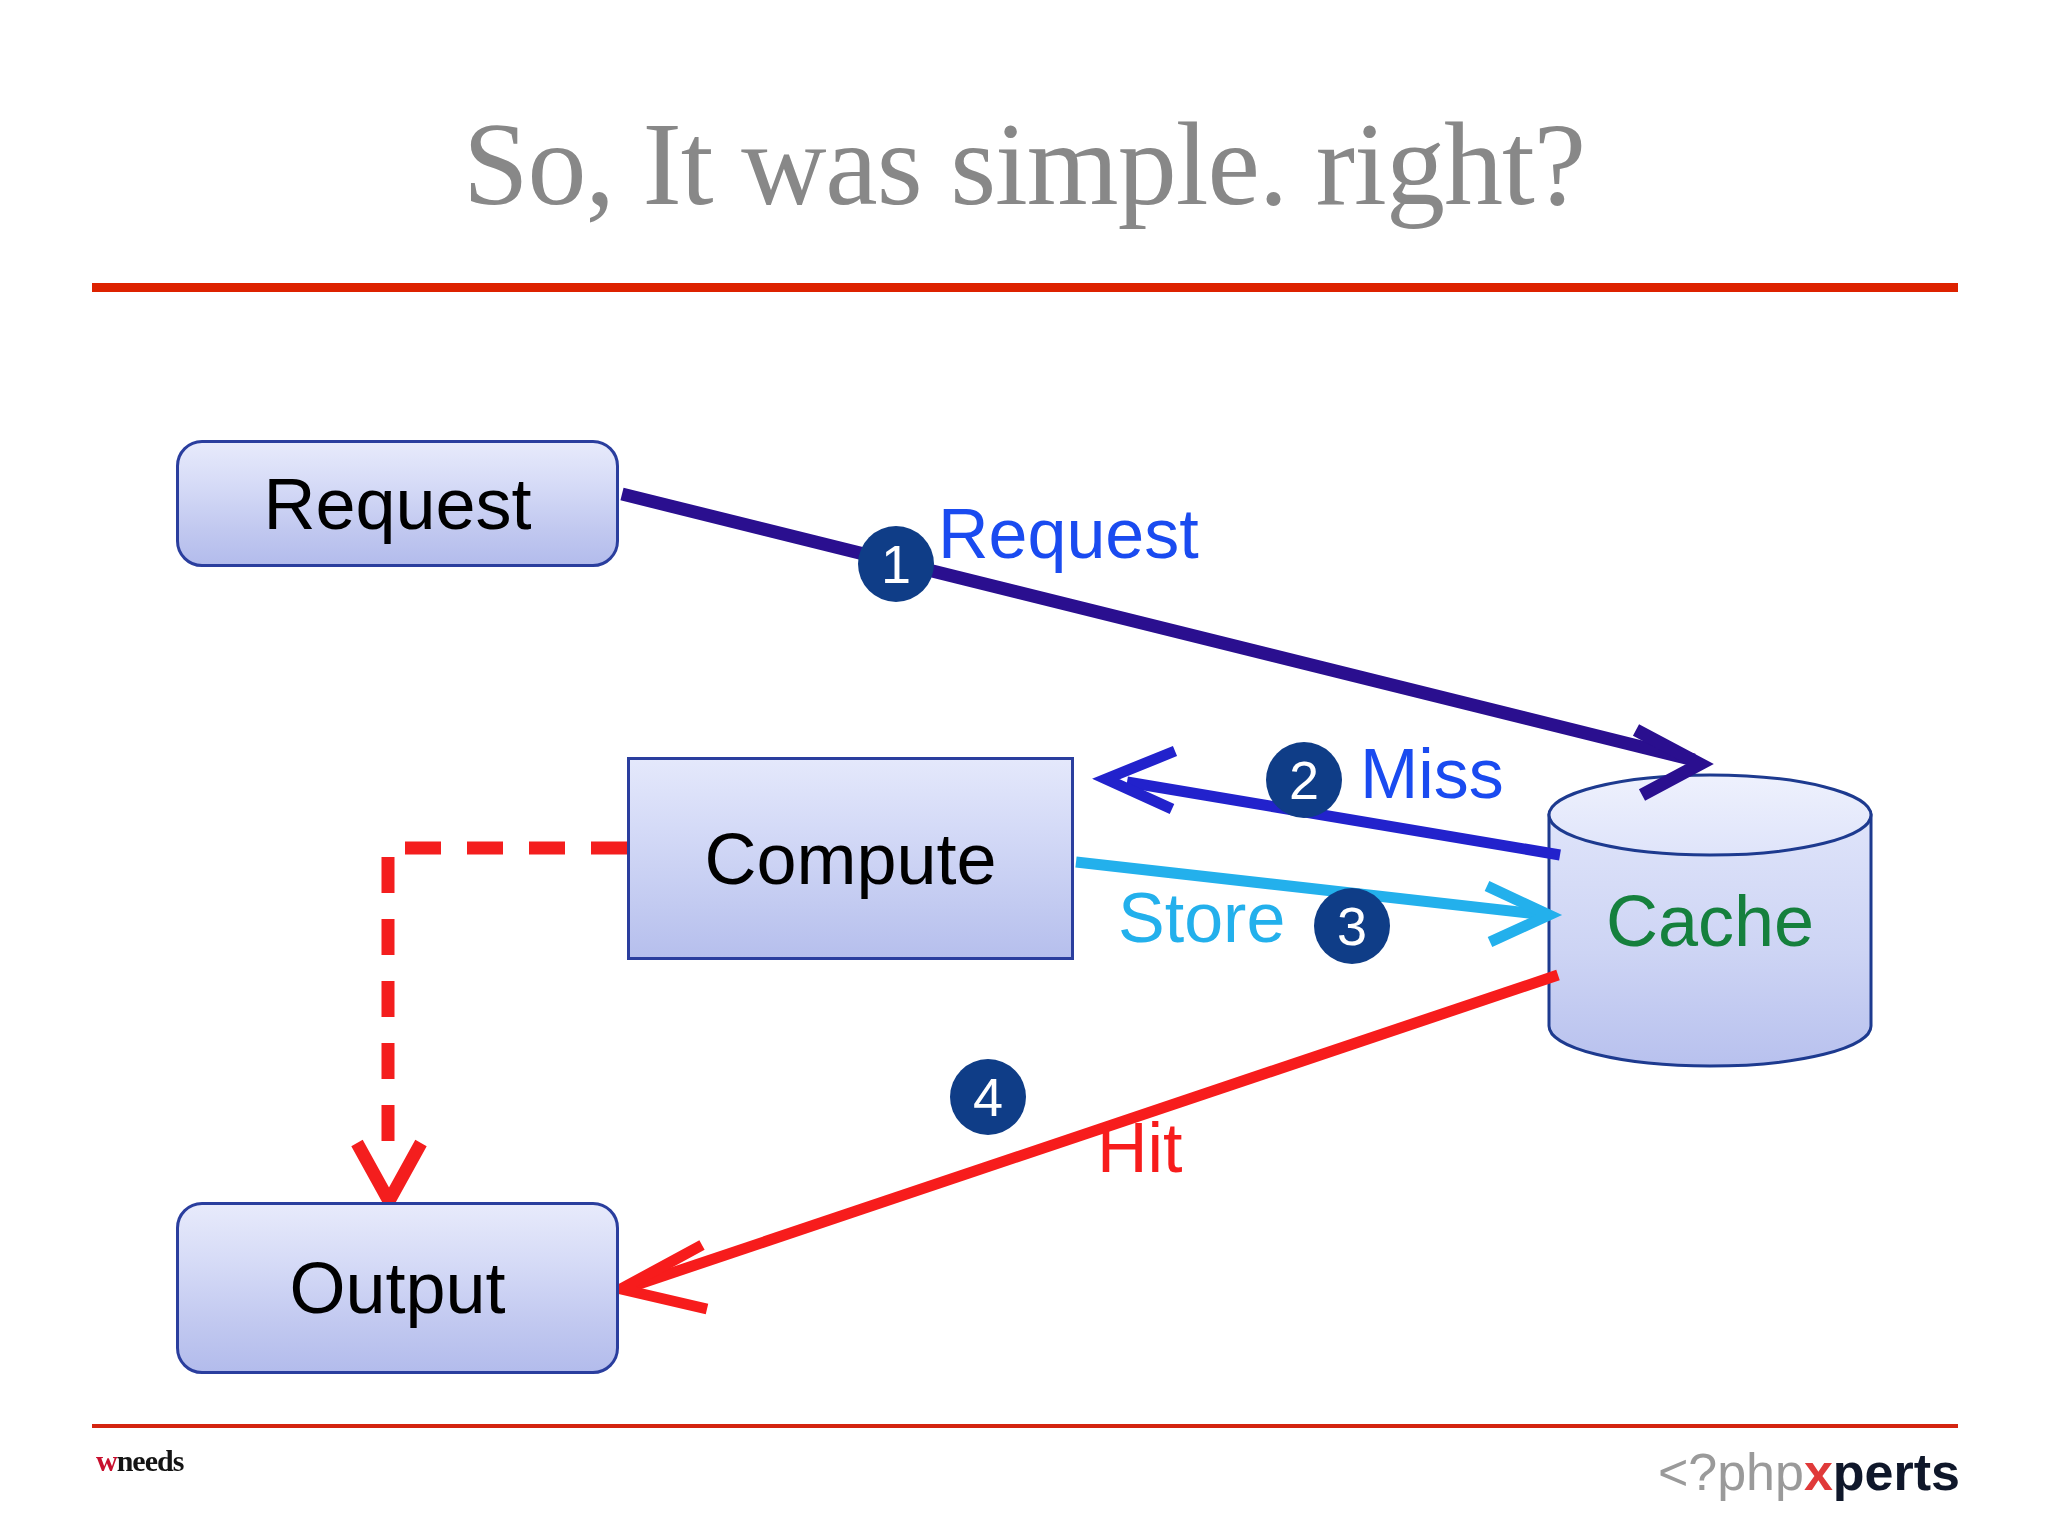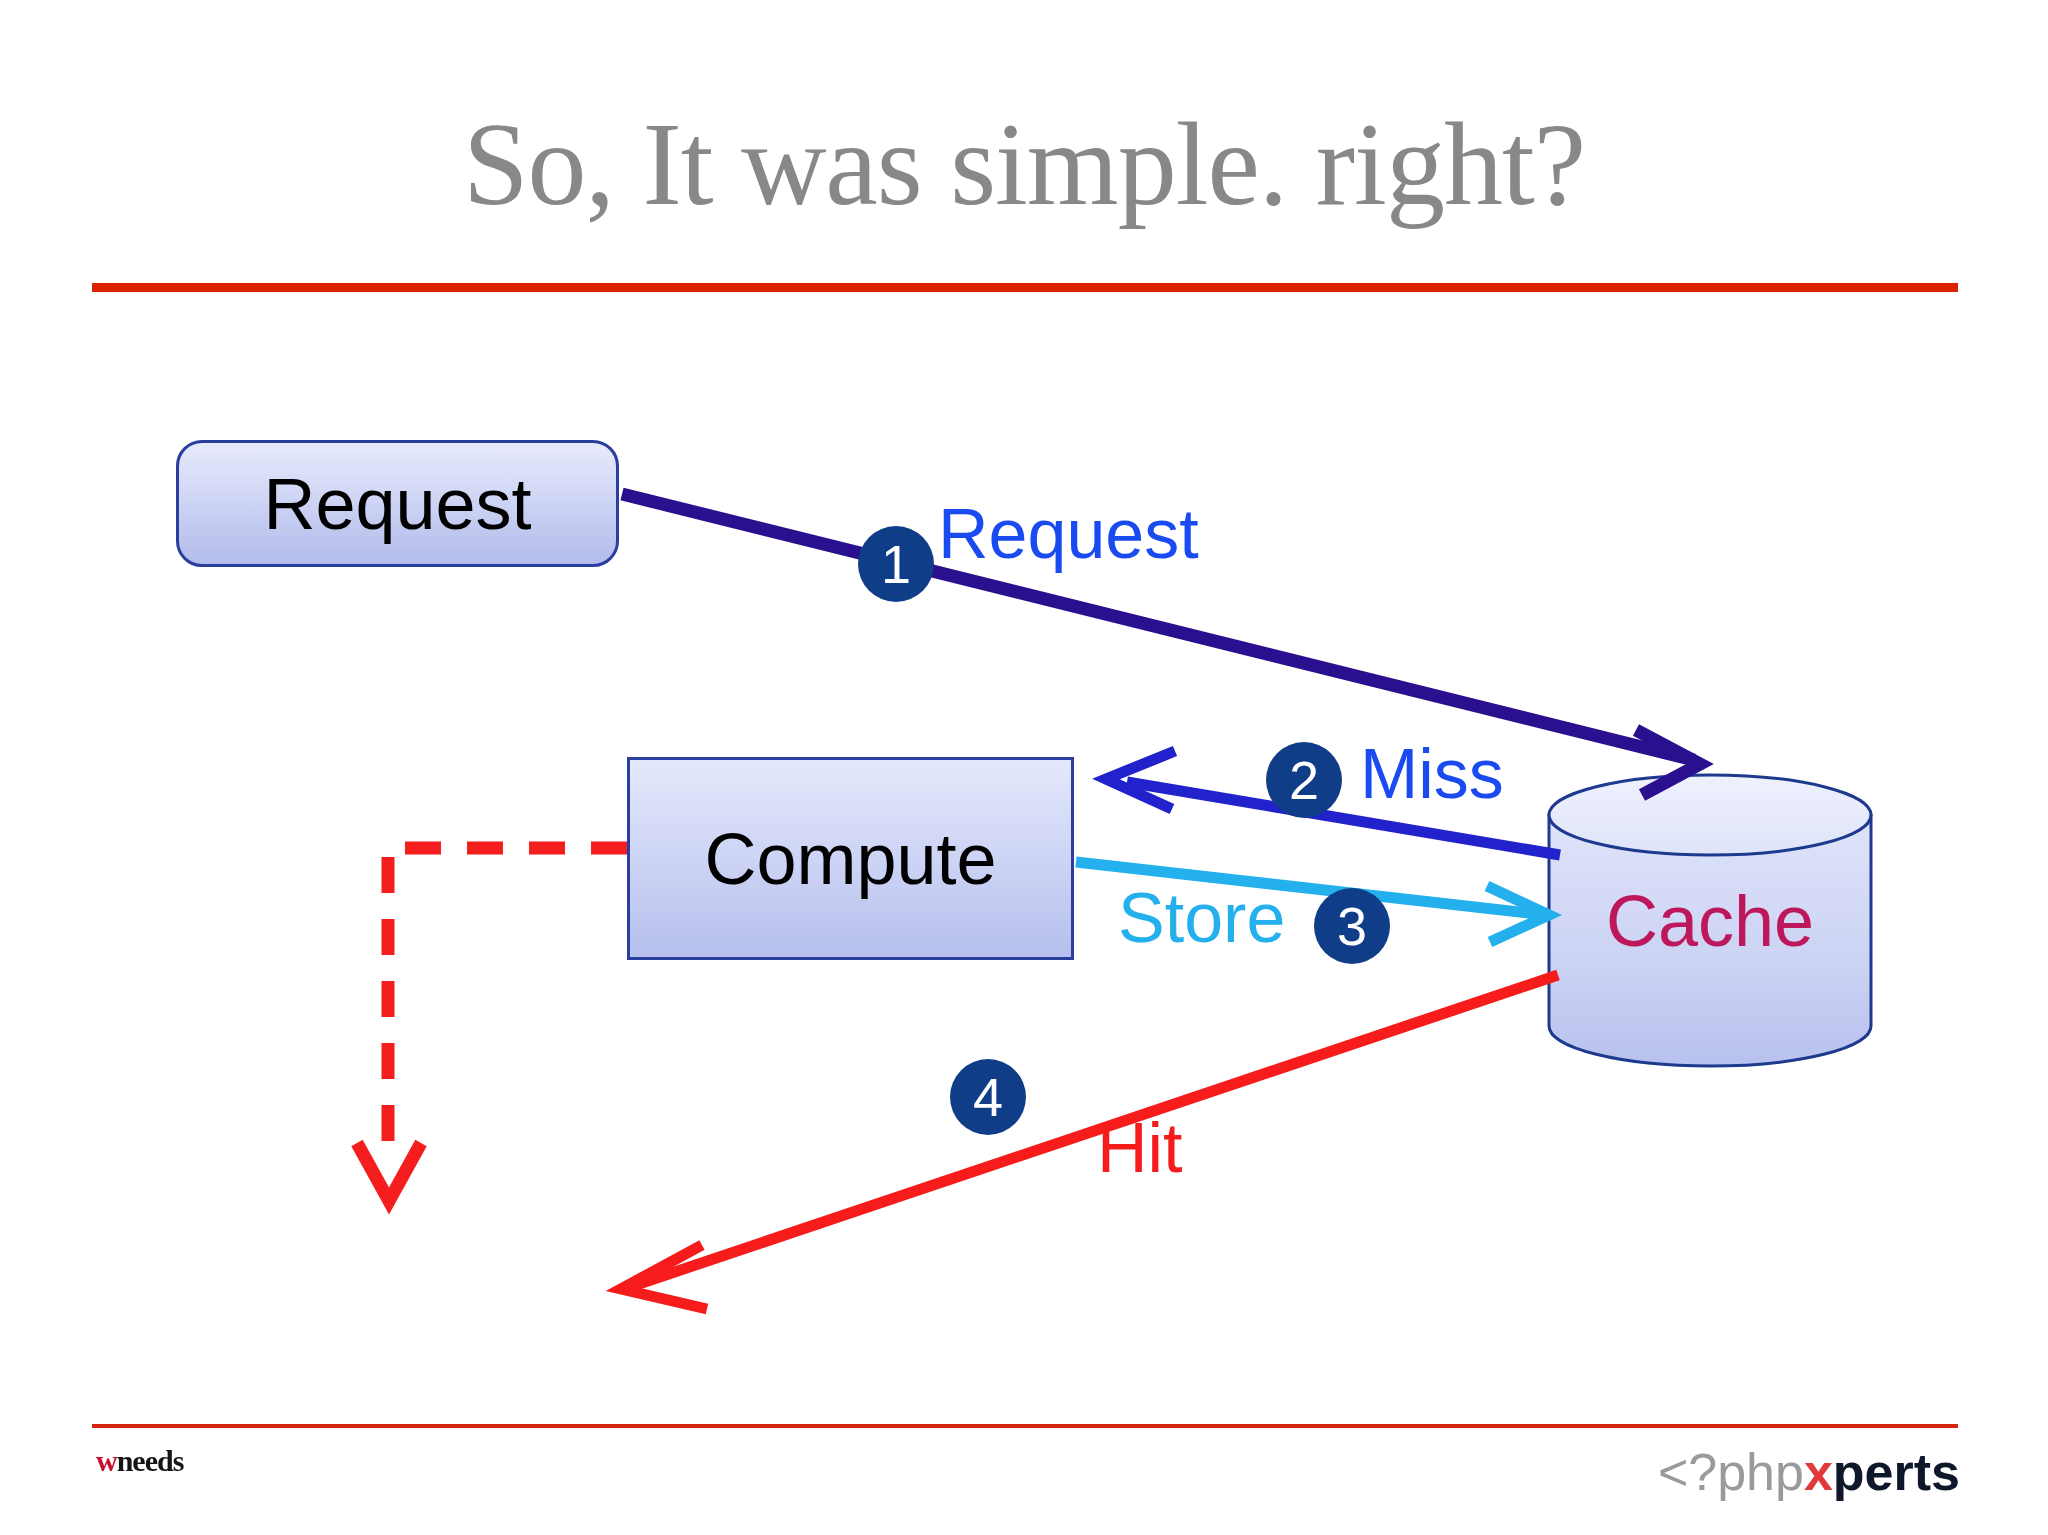--- a/index.html
+++ b/index.html
@@ -126,21 +126,21 @@
   }
   
   #node-cache {
     position: absolute;
     left: 1549px; top: 763px; width: 322px; height: 292px;
   }
   #node-cache .cyl-label {
     position: absolute;
     left: 0; top: 0; width: 100%; height: 100%;
     display: flex; align-items: center; justify-content: center;
-    font-size: 72px; color: #be185d; font-family: "Liberation Sans", sans-serif;
+    font-size: 72px; color: #15803d; font-family: "Liberation Sans", sans-serif;
     z-index: 3;
   }
   
   .badge {
     position: absolute;
     border-radius: 50%;
     background: #0f3d87;
     color: #ffffff;
     display: flex;
     align-items: center;
@@ -230,20 +230,23 @@
     </div>
 
     <div class="node sharp" id="node-compute">
       <span>Compute</span>
     </div>
 
     <div id="node-cache">
       <span class="cyl-label">Cache</span>
     </div>
 
+    <div class="node rounded" id="node-output">
+      <span>Output</span>
+    </div>
 
     <div class="badge" id="badge-1">
       <span>1</span>
     </div>
     <div class="badge" id="badge-2">
       <span>2</span>
     </div>
     <div class="badge" id="badge-3">
       <span>3</span>
     </div>

